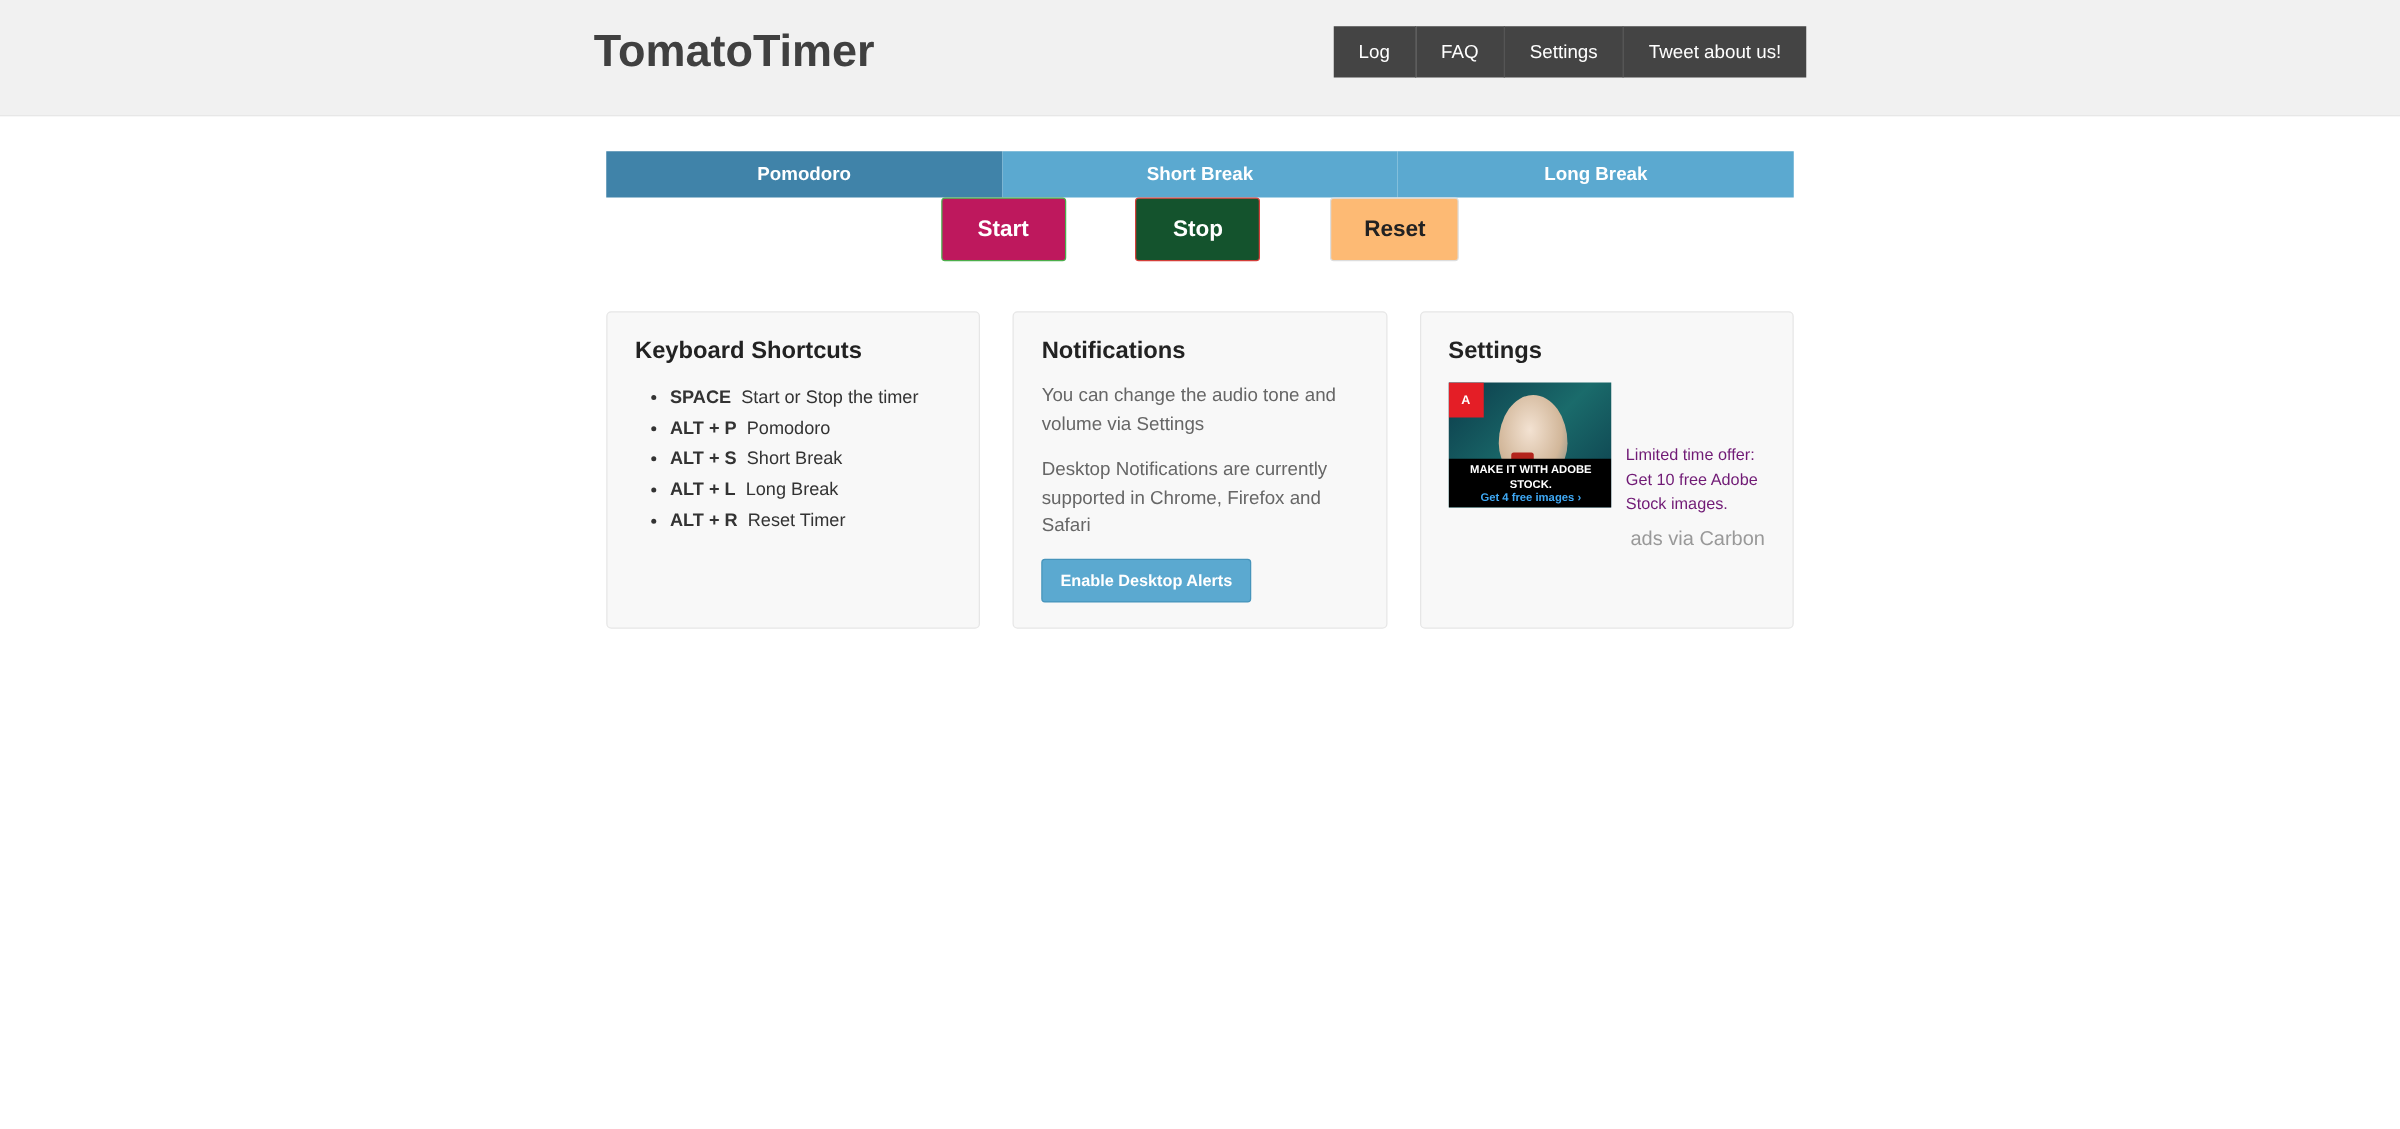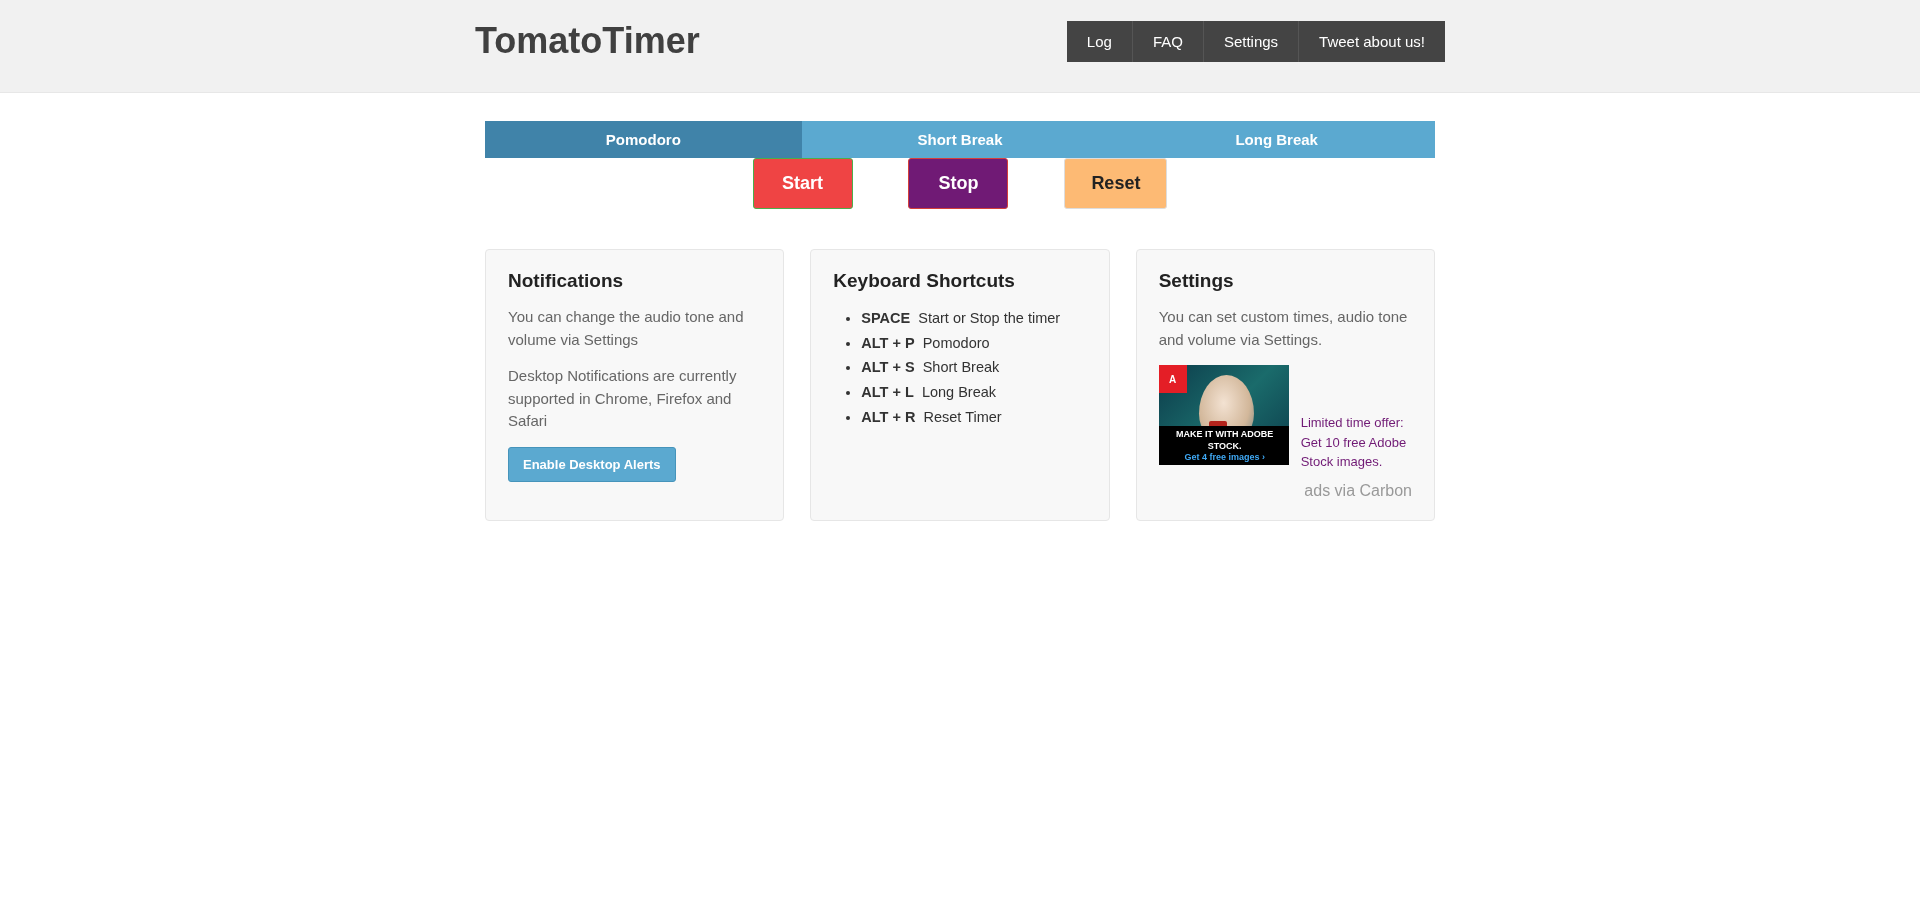--- a/index.html
+++ b/index.html
@@ -75,22 +75,22 @@
     display: inline-block;
     padding: 14px 26px;
     font-size: 18px;
     font-weight: 700;
     border-radius: 3px;
     margin: 0 26px;
     cursor: pointer;
     border: 1px solid rgba(0,0,0,0.15);
     min-width: 100px;
   }
-  .btn-start { background: #ef4444; color: #fff; border-color:#4cae4c;}
-  .btn-stop  { background: #701a75; color: #fff; border-color:#d43f3a;}
+  .btn-start { background: #be185d; color: #fff; border-color:#4cae4c;}
+  .btn-stop  { background: #14532d; color: #fff; border-color:#d43f3a;}
   .btn-reset { background: #fdba74; color: #222; border-color:#ddd;}
   .info-row {
     display: flex;
     gap: 26px;
     margin-bottom: 40px;
     align-items: stretch;
   }
   .panel {
     flex: 1;
     background: #f8f8f8;
@@ -226,40 +226,39 @@
 
   <div class="controls">
     <button class="btn btn-start">Start</button>
     <button class="btn btn-stop">Stop</button>
     <button class="btn btn-reset">Reset</button>
   </div>
 
   <div class="info-row">
 
     <div class="panel">
-      <h3>Notifications</h3>
-      <p>You can change the audio tone and volume via Settings</p>
-      <p>Desktop Notifications are currently supported in Chrome, Firefox and Safari</p>
-      <button class="btn-enable-alerts">Enable Desktop Alerts</button>
-    </div>
-
-    <div class="panel">
       <h3>Keyboard Shortcuts</h3>
       <ul class="shortcut-list">
         <li><strong>SPACE</strong>&nbsp;&nbsp;<span>Start or Stop the timer</span></li>
         <li><strong>ALT + P</strong>&nbsp;&nbsp;<span>Pomodoro</span></li>
         <li><strong>ALT + S</strong>&nbsp;&nbsp;<span>Short Break</span></li>
         <li><strong>ALT + L</strong>&nbsp;&nbsp;<span>Long Break</span></li>
         <li><strong>ALT + R</strong>&nbsp;&nbsp;<span>Reset Timer</span></li>
       </ul>
     </div>
 
     <div class="panel">
+      <h3>Notifications</h3>
+      <p>You can change the audio tone and volume via Settings</p>
+      <p>Desktop Notifications are currently supported in Chrome, Firefox and Safari</p>
+      <button class="btn-enable-alerts">Enable Desktop Alerts</button>
+    </div>
+
+    <div class="panel">
       <h3>Settings</h3>
-      <p>You can set custom times, audio tone and volume via Settings.</p>
 
       <div class="ad-block">
         <div class="ad-img">
           <div class="ad-badge">A</div>
           <div class="face"></div>
           <div class="st-badge">St</div>
           <div class="ad-strip">
             <div>MAKE IT WITH ADOBE STOCK.</div>
             <div class="link">Get 4 free images ›</div>
           </div>

